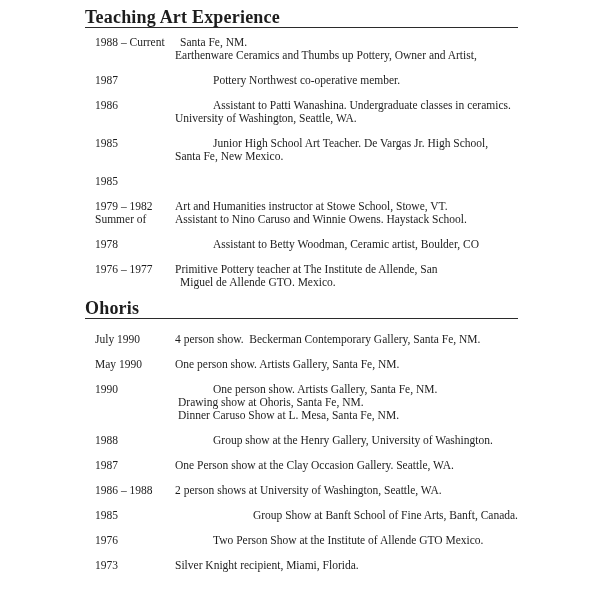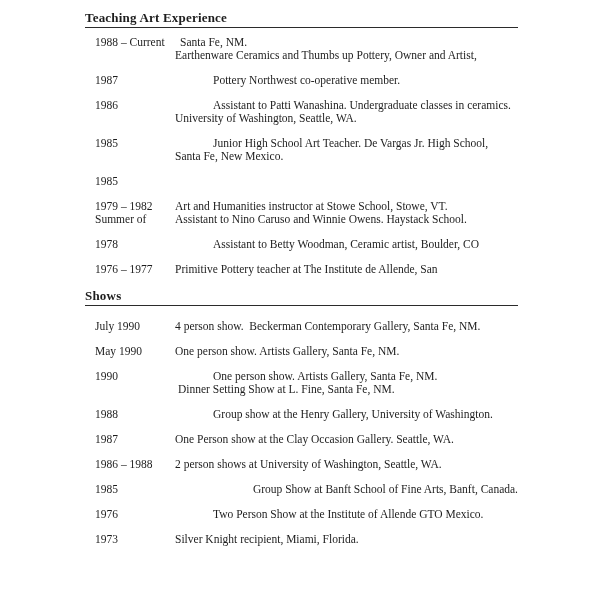--- a/index.html
+++ b/index.html
@@ -14,21 +14,21 @@
     font-family: "Liberation Serif", "DejaVu Serif", serif;
     color: #1d1d1d;
   }
   .doc {
     position: absolute;
     left: 85px;
     top: 10px;
     width: 433px;
   }
   .section-heading {
-    font-size: 13px;
+    font-size: 18px;
     font-weight: bold;
     line-height: 15px;
     letter-spacing: 0.2px;
     padding-bottom: 2px;
     border-bottom: 1.5px solid #2b2b2b;
     margin-bottom: 8px;
   }
   .section + .section .section-heading {
     margin-top: 2px;
     margin-bottom: 14px;
@@ -118,25 +118,26 @@
         <div class="desc-col">
           <div class="desc-line" style="padding-left: 38px;">Assistant to Betty Woodman, Ceramic artist, Boulder, CO</div>
         </div>
       </div>
       <div class="entry">
         <div class="date-col">
           <div class="date-line">1976 – 1977</div>
         </div>
         <div class="desc-col">
           <div class="desc-line" style="padding-left: 0px;">Primitive Pottery teacher at The Institute de Allende, San</div>
+          <div class="desc-line" style="padding-left: 5px;">Miguel de Allende GTO. Mexico.</div>
         </div>
       </div>
     </div>
     <div class="section">
-      <div class="section-heading">Shows</div>
+      <div class="section-heading">Ohoris</div>
       <div class="entry">
         <div class="date-col">
           <div class="date-line">July 1990</div>
         </div>
         <div class="desc-col">
           <div class="desc-line" style="padding-left: 0px;">4 person show.  Beckerman Contemporary Gallery, Santa Fe, NM.</div>
         </div>
       </div>
       <div class="entry">
         <div class="date-col">
@@ -145,21 +146,22 @@
         <div class="desc-col">
           <div class="desc-line" style="padding-left: 0px;">One person show. Artists Gallery, Santa Fe, NM.</div>
         </div>
       </div>
       <div class="entry">
         <div class="date-col">
           <div class="date-line">1990</div>
         </div>
         <div class="desc-col">
           <div class="desc-line" style="padding-left: 38px;">One person show. Artists Gallery, Santa Fe, NM.</div>
-          <div class="desc-line" style="padding-left: 3px;">Dinner Setting Show at L. Fine, Santa Fe, NM.</div>
+          <div class="desc-line" style="padding-left: 3px;">Drawing show at Ohoris, Santa Fe, NM.</div>
+          <div class="desc-line" style="padding-left: 3px;">Dinner Caruso Show at L. Mesa, Santa Fe, NM.</div>
         </div>
       </div>
       <div class="entry">
         <div class="date-col">
           <div class="date-line">1988</div>
         </div>
         <div class="desc-col">
           <div class="desc-line" style="padding-left: 38px;">Group show at the Henry Gallery, University of Washington.</div>
         </div>
       </div>

